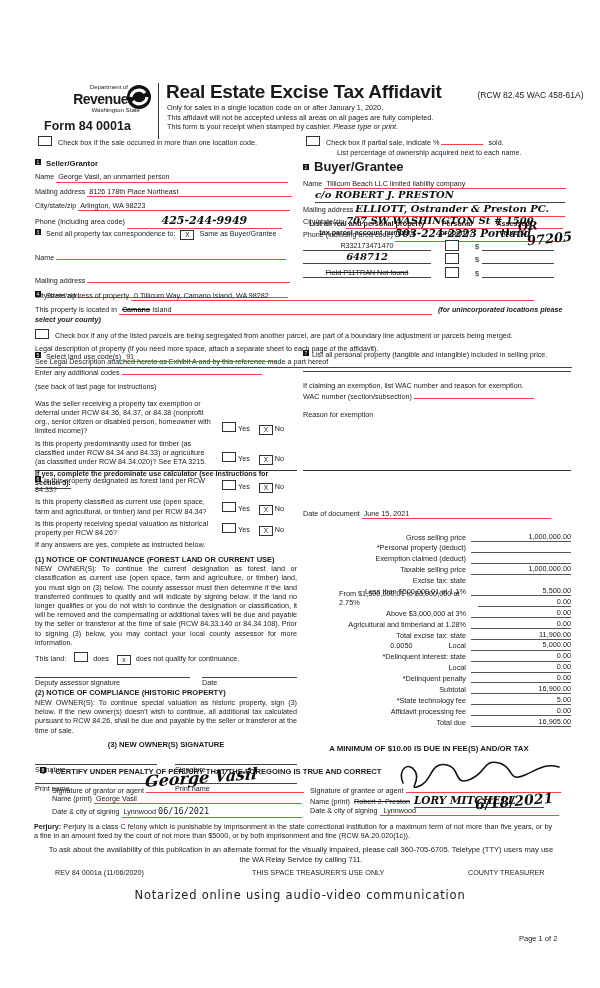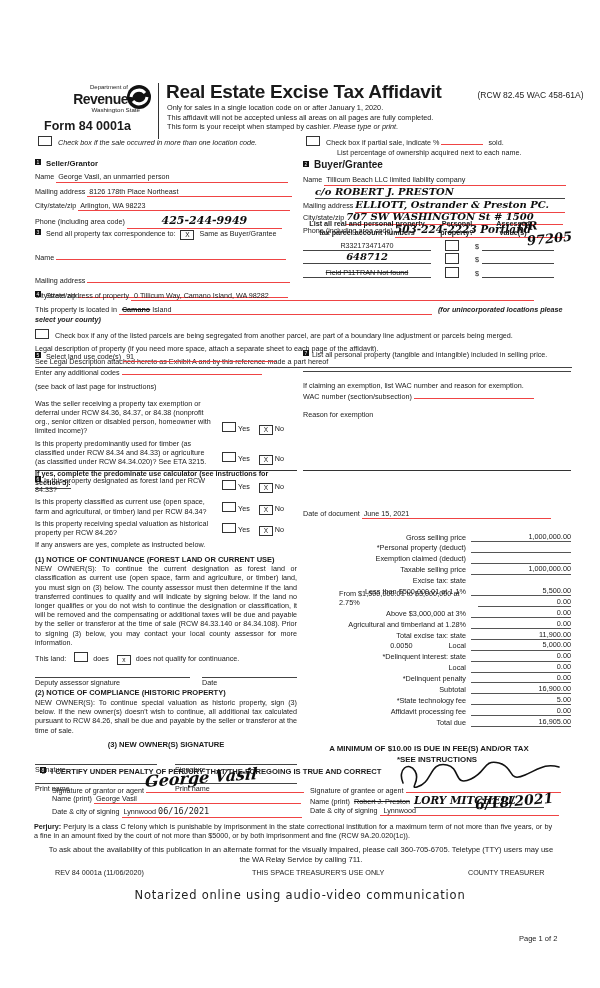--- a/index.html
+++ b/index.html
@@ -57,21 +57,21 @@
     <span style="font-size:8.5px;padding-left:34px;">(RCW 82.45 WAC 458-61A)</span>
   </div>
   <div class="a" style="left:167px;top:103px;font-size:7.3px;">Only for sales in a single location code on or after January 1, 2020.</div>
   <div class="a" style="left:167px;top:112.5px;font-size:7.3px;">This affidavit will not be accepted unless all areas on all pages are fully completed.</div>
   <div class="a" style="left:167px;top:122px;font-size:7.3px;">
     <span>This form is your receipt when stamped by cashier. </span><span class="i">Please type or print.</span>
   </div>
 
   <div class="a" style="left:38px;top:136px;">
     <span class="box"></span>
-    <span style="margin-left:4px;font-style:italic;">Check box if the sale occurred in more than one location code.</span>
+    <span style="margin-left:4px;">Check box if the sale occurred in more than one location code.</span>
   </div>
   <div class="a" style="left:306px;top:136px;">
     <span class="box"></span>
     <span style="margin-left:4px;">Check box if partial sale, indicate %</span>
     <span class="lbl-u" style="width:42px;"></span>
     <span style="margin-left:3px;">sold.</span>
   </div>
   <div class="a" style="left:337px;top:148px;">List percentage of ownership acquired next to each name.</div>
 
   <div class="a" style="left:35px;top:159px;width:262px;">
@@ -111,21 +111,21 @@
     </div>
     <div style="margin-top:5px;">
       <span>City/state/zip</span>
       <span class="lbl-u" style="width:210px;"></span>
     </div>
   </div>
 
   <div class="a" style="left:303px;top:159px;width:270px;">
     <div>
       <span class="sq">2</span>
-      <span class="b" style="font-size:10px;">Buyer/Grantee</span>
+      <span class="b" style="font-size:13px;">Buyer/Grantee</span>
     </div>
     <div style="margin-top:3.5px;">
       <span>Name</span>
       <span class="lbl-u" style="width:240px;padding-left:2px;">Tillicum Beach LLC limited liability company</span>
     </div>
     <div class="hand u" style="font-size:10px;width:250px;margin-left:12px;">c/o ROBERT J. PRESTON</div>
     <div style="height:12px;">
       <span>Mailing address</span>
       <span class="lbl-u hand" style="width:210px;font-size:10px;">ELLIOTT, Ostrander &amp; Preston PC.</span>
     </div>
@@ -420,21 +420,20 @@
         <span class="tval">0.00</span>
       </div>
 
       <div class="trow">
         <span class="tpre"></span>
         <span class="tlbl">Total due</span>
         <span class="tval">16,905.00</span>
       </div>
     </div>
   <div class="a b c" style="left:295px;top:744px;width:268px;font-size:7.9px;">A MINIMUM OF $10.00 IS DUE IN FEE(S) AND/OR TAX</div>
-  <div class="a b c" style="left:303px;top:755px;width:268px;font-size:7.9px;">*SEE INSTRUCTIONS</div>
 
   <div class="a" style="left:40px;top:767px;">
     <span class="sq">8</span>
     <span class="b" style="font-size:7.6px;">I CERTIFY UNDER PENALTY OF PERJURY THAT THE FOREGOING IS TRUE AND CORRECT</span>
   </div>
 
   <div class="a" style="left:52px;top:781px;">
     <span>Signature of grantor or agent</span>
     <span class="lbl-u" style="width:158px;height:11px;"></span>
   </div>

